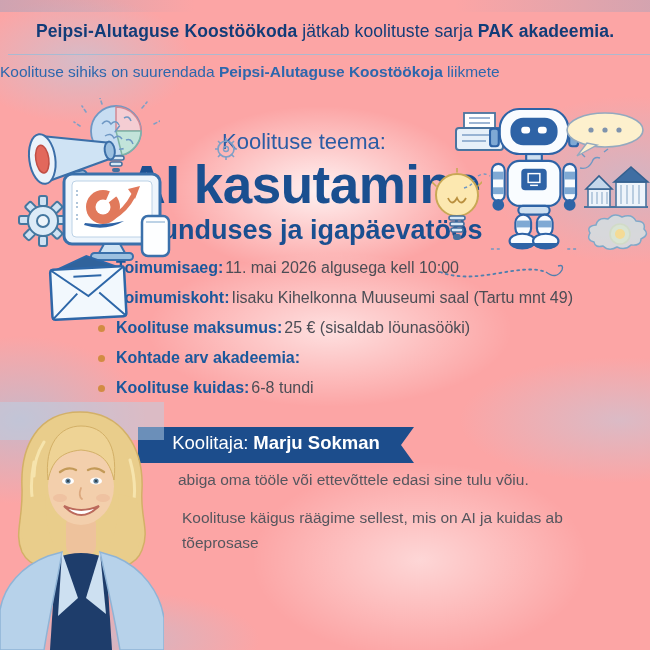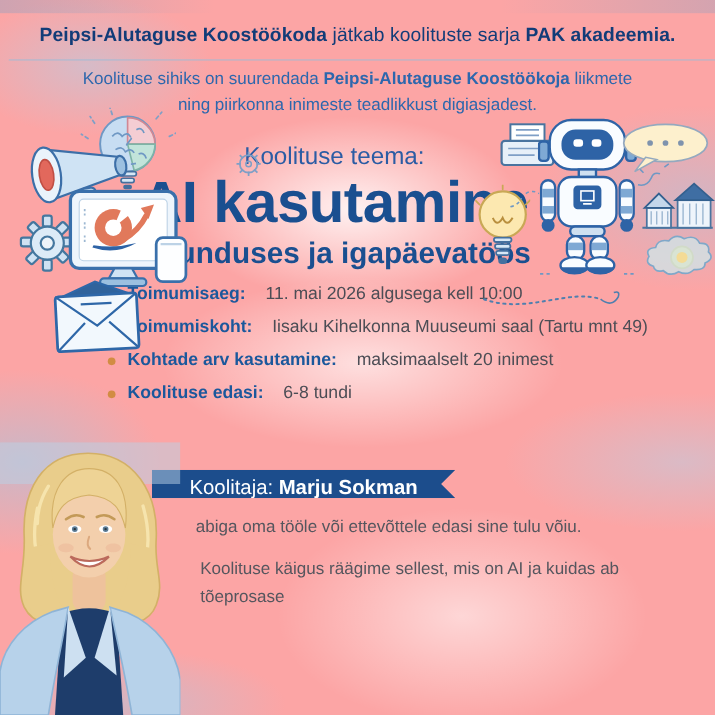--- a/index.html
+++ b/index.html
@@ -18,36 +18,36 @@
       radial-gradient(180px 120px at 20px 420px, rgba(168,196,223,.6), rgba(168,196,223,0) 70%),
       radial-gradient(230px 90px at 620px 420px, rgba(185,208,230,.5), rgba(185,208,230,0) 70%),
       radial-gradient(200px 70px at 120px 640px, rgba(171,199,226,.5), rgba(171,199,226,0) 70%);}
   .tex2{left:0;top:0;width:650px;height:12px;
     background:linear-gradient(90deg, rgba(120,160,200,.35), rgba(120,160,200,0) 30%, rgba(120,160,200,0) 70%, rgba(120,160,200,.3));}
 
   .hdr{position:absolute;left:0;top:21px;width:650px;text-align:center;
     font-size:17.5px;color:#123c78;letter-spacing:.1px;}
   .hdr b{font-weight:700;}
   .sep{position:absolute;left:8px;right:8px;top:54px;height:1px;background:#9fbcd6;opacity:.85;}
-  .intro{position:absolute;left:0;top:60px;width:650px;text-align:center;
+  .intro{position:absolute;left:0;top:60px;width:650px;text-align:left;
     font-size:15.5px;line-height:24px;color:#2d67ad;}
   .intro b{font-weight:700;}
 
   .topic{position:absolute;left:118px;top:129px;width:372px;text-align:center;color:#1a4f90;}
   .topic-label{font-size:22px;color:#2b5ca4;}
   .topic-title{font-size:53px;font-weight:700;letter-spacing:-.5px;line-height:1.08;margin-top:1px;}
   .topic-sub{font-size:27px;font-weight:700;margin-top:2px;}
 
   .details{position:absolute;left:98px;top:253px;width:520px;}
   .detail-item{display:flex;align-items:center;height:30px;}
   .dot{width:7px;height:7px;border-radius:50%;background:#d28c43;margin-right:11px;flex:none;}
   .dlabel{font-weight:700;color:#1b589c;font-size:16px;white-space:nowrap;}
-  .dvalue{color:#4c4d55;font-size:16px;margin-left:18px;white-space:nowrap;}
-
-  .ribbon{position:absolute;left:138px;top:427px;width:276px;height:26px;background:#1c4d8c;
+  .dvalue{color:#4c4d55;font-size:16px;margin-left:2px;white-space:nowrap;}
+
+  .ribbon{position:absolute;left:138px;top:427px;width:276px;height:36px;background:#1c4d8c;
     clip-path:polygon(0 0,100% 0,calc(100% - 13px) 50%,100% 100%,0 100%);
     color:#fff;text-align:center;line-height:31px;font-size:18.5px;z-index:3;}
   .ribbon .rname{font-weight:700;margin-left:5px;}
 
   .bodytxt{position:absolute;left:178px;top:467px;width:465px;z-index:4;
     font-size:15.5px;line-height:25px;color:#55565e;}
   .bodytxt .para{margin:0 0 13px 0;}
   .bodytxt .para.p3{padding-left:4px;}
 
   .illus{position:absolute;z-index:2;}
@@ -59,21 +59,20 @@
 
 <div class="poster">
   <div class="tex tex1"></div>
   <div class="tex tex2"></div>
 
   <div class="hdr"><b>Peipsi-Alutaguse Koostöökoda</b><span> jätkab koolituste sarja </span><b>PAK akadeemia.</b></div>
   <div class="sep"></div>
 
   <div class="intro">
     <div><span>Koolituse sihiks on suurendada </span><b>Peipsi-Alutaguse Koostöökoja</b><span> liikmete</span></div>
-    <div>ning piirkonna inimeste teadlikkust digiasjadest.</div>
   </div>
 
   <div class="illus" style="left:72px;top:98px;width:88px;height:76px;">
     <svg viewBox="0 0 88 76" width="88" height="76">
       <g stroke="#7f9fc6" stroke-width="1.6" fill="none" stroke-linecap="round">
         <path d="M8 28 L2 24 M14 14 L10 8 M30 6 L28 0 M70 10 L75 4 M82 26 L88 23" stroke-dasharray="3 3"></path>
       </g>
       <circle cx="44" cy="33" r="25" fill="#c7ddf2" stroke="#6f98c4" stroke-width="1.8"></circle>
       <path d="M44 9 A25 25 0 0 1 69 33 L44 33 Z" fill="#f4cdd3" stroke="#d08894" stroke-width="1.5"></path>
       <path d="M69 33 A25 25 0 0 1 50 57 L44 33 Z" fill="#c2e4da" stroke="#7eb4a6" stroke-width="1.5"></path>
@@ -275,26 +274,30 @@
       <span class="dlabel">Toimumisaeg:</span>
       <span class="dvalue">11. mai 2026 algusega kell 10:00</span>
     </div>
     <div class="detail-item">
       <span class="dot"></span>
       <span class="dlabel">Toimumiskoht:</span>
       <span class="dvalue">Iisaku Kihelkonna Muuseumi saal (Tartu mnt 49)</span>
     </div>
     <div class="detail-item">
       <span class="dot"></span>
-      <span class="dlabel">Kohtade arv kasutamine:</span>
-      <span class="dvalue">maksimaalselt 20 inimest</span>
-    </div>
-    <div class="detail-item">
-      <span class="dot"></span>
-      <span class="dlabel">Koolituse edasi:</span>
+      <span class="dlabel">Koolituse maksumus:</span>
+      <span class="dvalue">25 € (sisaldab löunasööki)</span>
+    </div>
+    <div class="detail-item">
+      <span class="dot"></span>
+      <span class="dlabel">Kohtade arv akadeemia:</span>
+    </div>
+    <div class="detail-item">
+      <span class="dot"></span>
+      <span class="dlabel">Koolituse kuidas:</span>
       <span class="dvalue">6-8 tundi</span>
     </div>
   </div>
 
   <div class="ribbon">
     <span>Koolitaja:</span><span class="rname">Marju Sokman</span>
   </div>
 
   <div class="photo">
     <svg viewBox="0 0 164 248" width="164" height="248">

